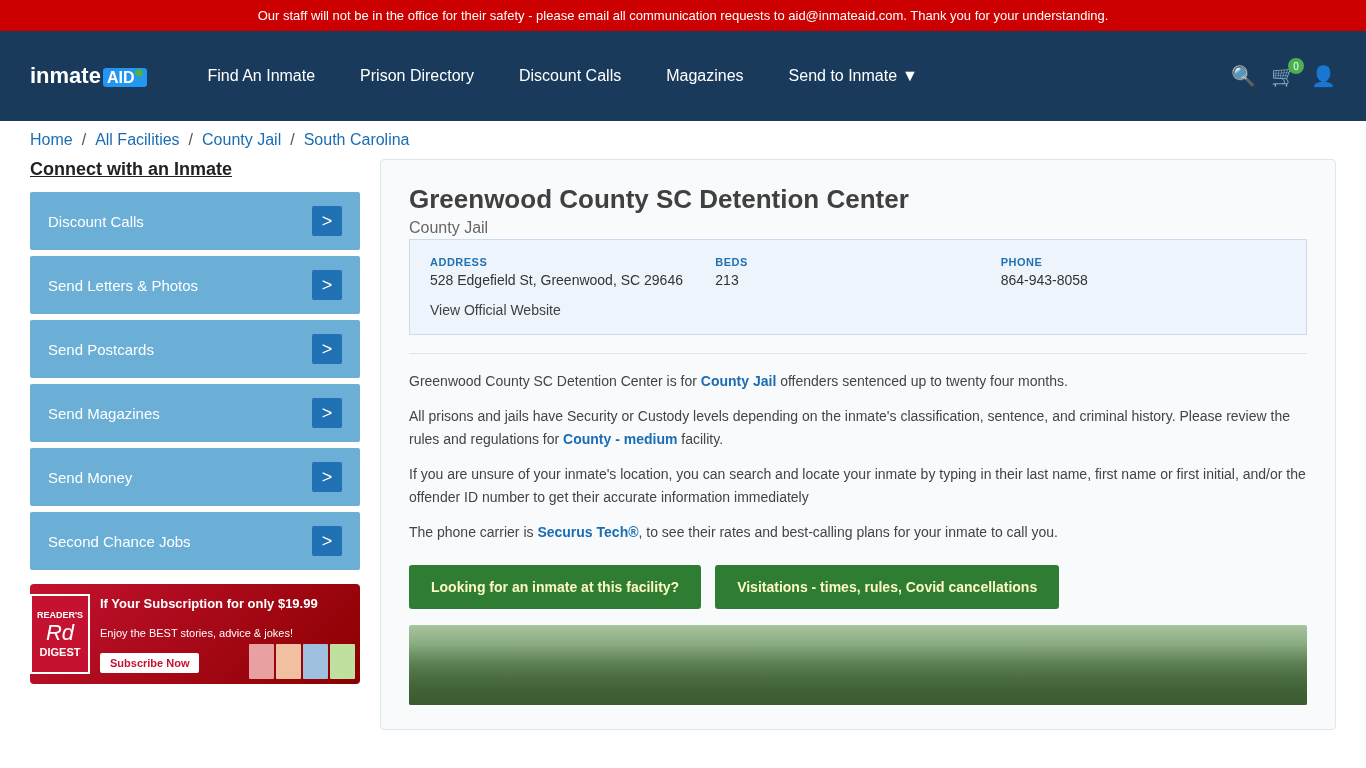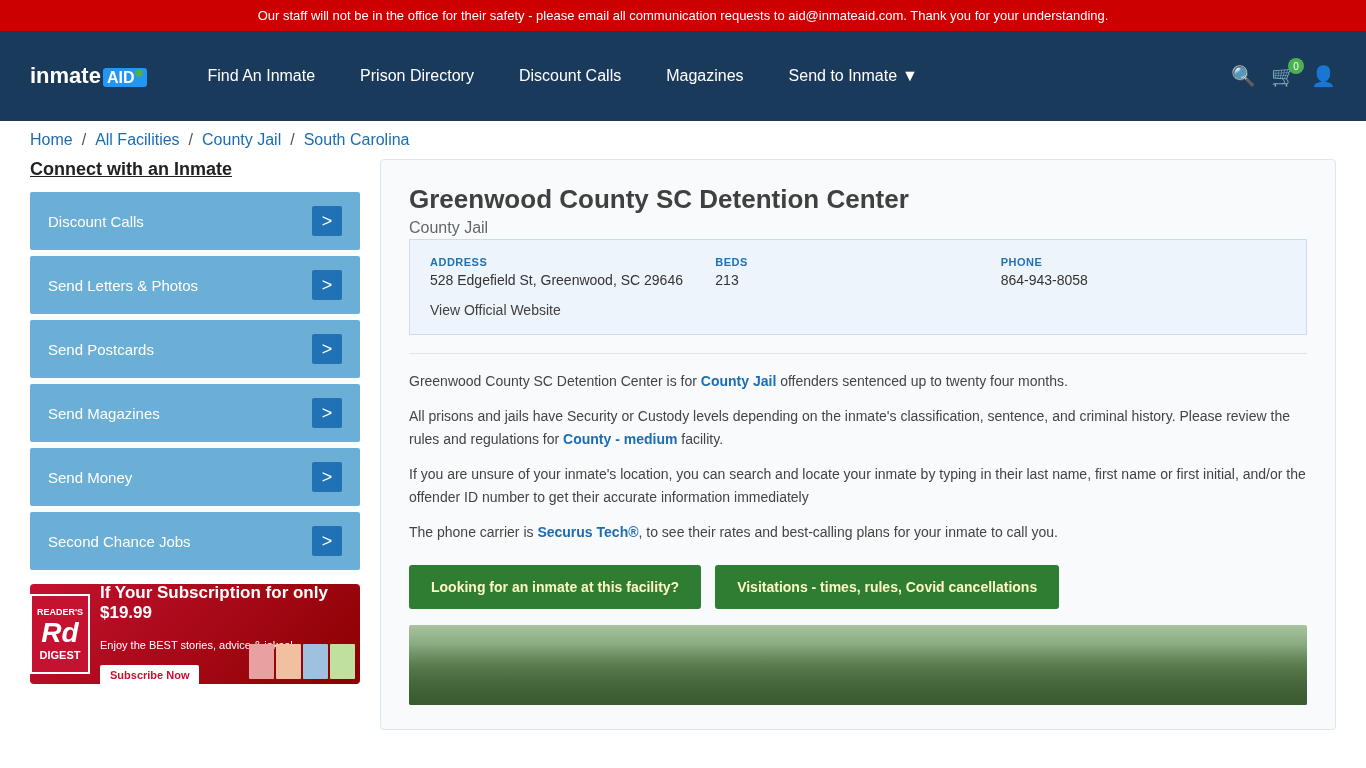--- a/index.html
+++ b/index.html
@@ -177,31 +177,31 @@
       display: flex;
       flex-direction: column;
       align-items: center;
       justify-content: center;
       color: #fff;
       font-size: 11px;
       font-weight: bold;
       flex-shrink: 0;
     }
     .ad-rd-big {
-      font-size: 28px;
+      font-size: 22px;
       font-style: italic;
-      font-weight: bold;
+      font-weight: normal;
     }
     .ad-text {
       color: #fff;
       font-size: 11px;
       margin-left: 10px;
       flex: 1;
     }
-    .ad-text strong { font-size: 17px; display: block; margin-bottom: 16px; }
+    .ad-text strong { font-size: 13px; display: block; margin-bottom: 16px; }
     .ad-subscribe-btn {
       background: #fff;
       color: #c41230;
       border: none;
       padding: 4px 10px;
       font-size: 11px;
       font-weight: bold;
       cursor: pointer;
       border-radius: 2px;
       display: block;

